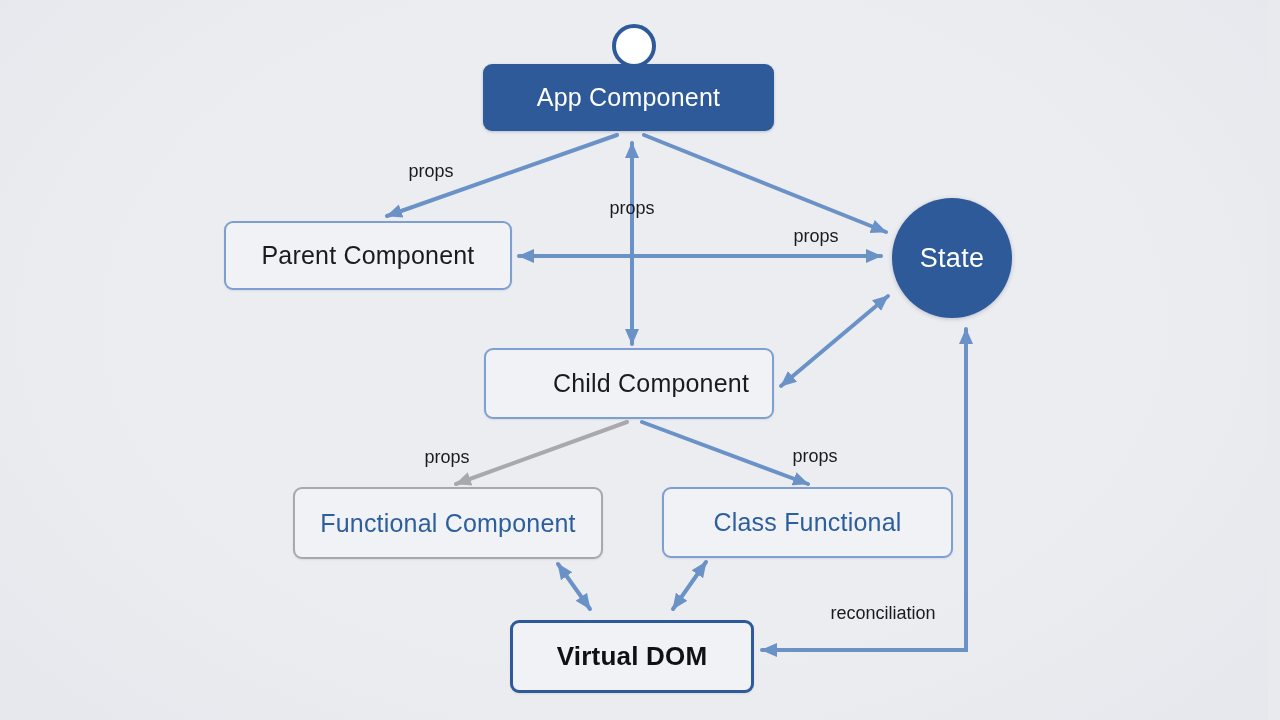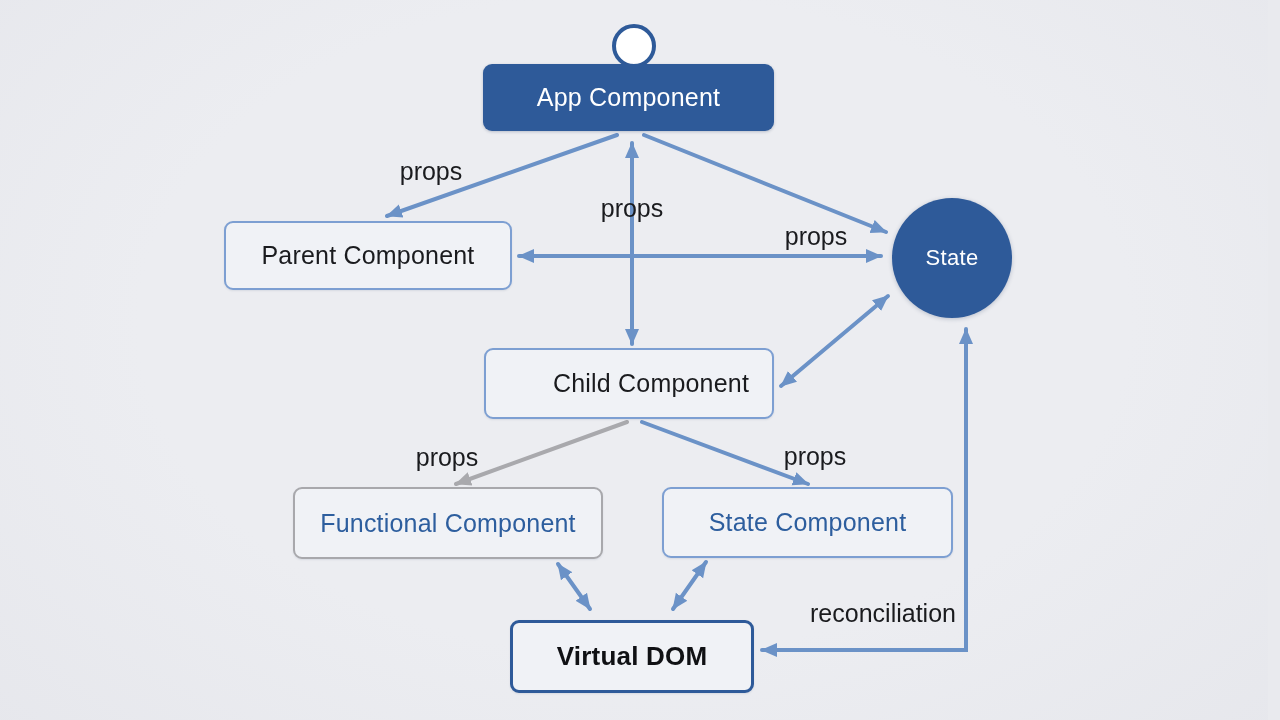--- a/index.html
+++ b/index.html
@@ -45,38 +45,38 @@
     color:var(--text-dark);
     font-size:25px;font-weight:500;letter-spacing:.2px;
     box-shadow:0 1px 2px rgba(40,60,100,.10);
   }
   .node-outline.gray-border{border-color:var(--box-border-gray);}
   .node-outline.blue-text{color:var(--text-blue);}
   .node-outline.strong-border{border-color:var(--primary-blue);border-width:3px;color:#101114;font-weight:600;font-size:26px;margin-top:7px;}
   .node-circle{
     background:var(--primary-blue);
     border-radius:50%;color:#ffffff;
-    font-size:22px;font-weight:400;letter-spacing:.3px;
+    font-size:27px;font-weight:400;letter-spacing:.3px;
     box-shadow:0 1px 4px rgba(30,50,90,.25);
   }
   .top-dot{
     position:absolute;left:612px;top:24px;width:44px;height:44px;
     background:#ffffff;border:4.5px solid var(--primary-blue);border-radius:50%;
     z-index:1;
   }
   .node-app{left:483px;top:64px;width:291px;height:67px;z-index:2;}
   .node-parent{left:224px;top:221px;width:288px;height:69px;}
   .node-state{left:892px;top:198px;width:120px;height:120px;}
   .node-child{left:484px;top:348px;width:290px;height:71px;padding-left:44px;}
   .node-functional{left:293px;top:487px;width:310px;height:72px;}
   .node-class{left:662px;top:487px;width:291px;height:71px;}
   .node-vdom{left:510px;top:613px;width:244px;height:73px;}
   .edge-label{
     position:absolute;transform:translate(-50%,-50%);
-    font-size:25px;font-weight:400;color:var(--text-dark);
+    font-size:18px;font-weight:400;color:var(--text-dark);
     white-space:nowrap;
   }
   .lbl-app-parent{left:431px;top:171px;}
   .lbl-app-child{left:632px;top:208px;}
   .lbl-parent-state{left:816px;top:236px;}
   .lbl-child-functional{left:447px;top:457px;}
   .lbl-child-class{left:815px;top:456px;}
   .lbl-reconciliation{left:883px;top:613px;}
 </style>
 </head>
@@ -122,21 +122,21 @@
 
   <div class="node node-outline node-child">
     <span>Child Component</span>
   </div>
 
   <div class="node node-outline gray-border blue-text node-functional">
     <span>Functional Component</span>
   </div>
 
   <div class="node node-outline blue-text node-class">
-    <span>State Component</span>
+    <span>Class Functional</span>
   </div>
 
   <div class="node node-outline strong-border node-vdom">
     <span>Virtual DOM</span>
   </div>
 
   <div class="edge-label lbl-app-parent">props</div>
   <div class="edge-label lbl-app-child">props</div>
   <div class="edge-label lbl-parent-state">props</div>
   <div class="edge-label lbl-child-functional">props</div>

